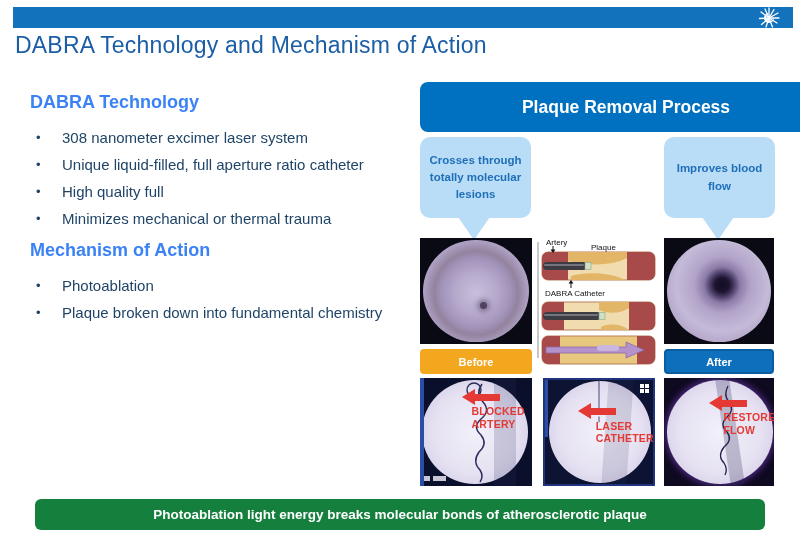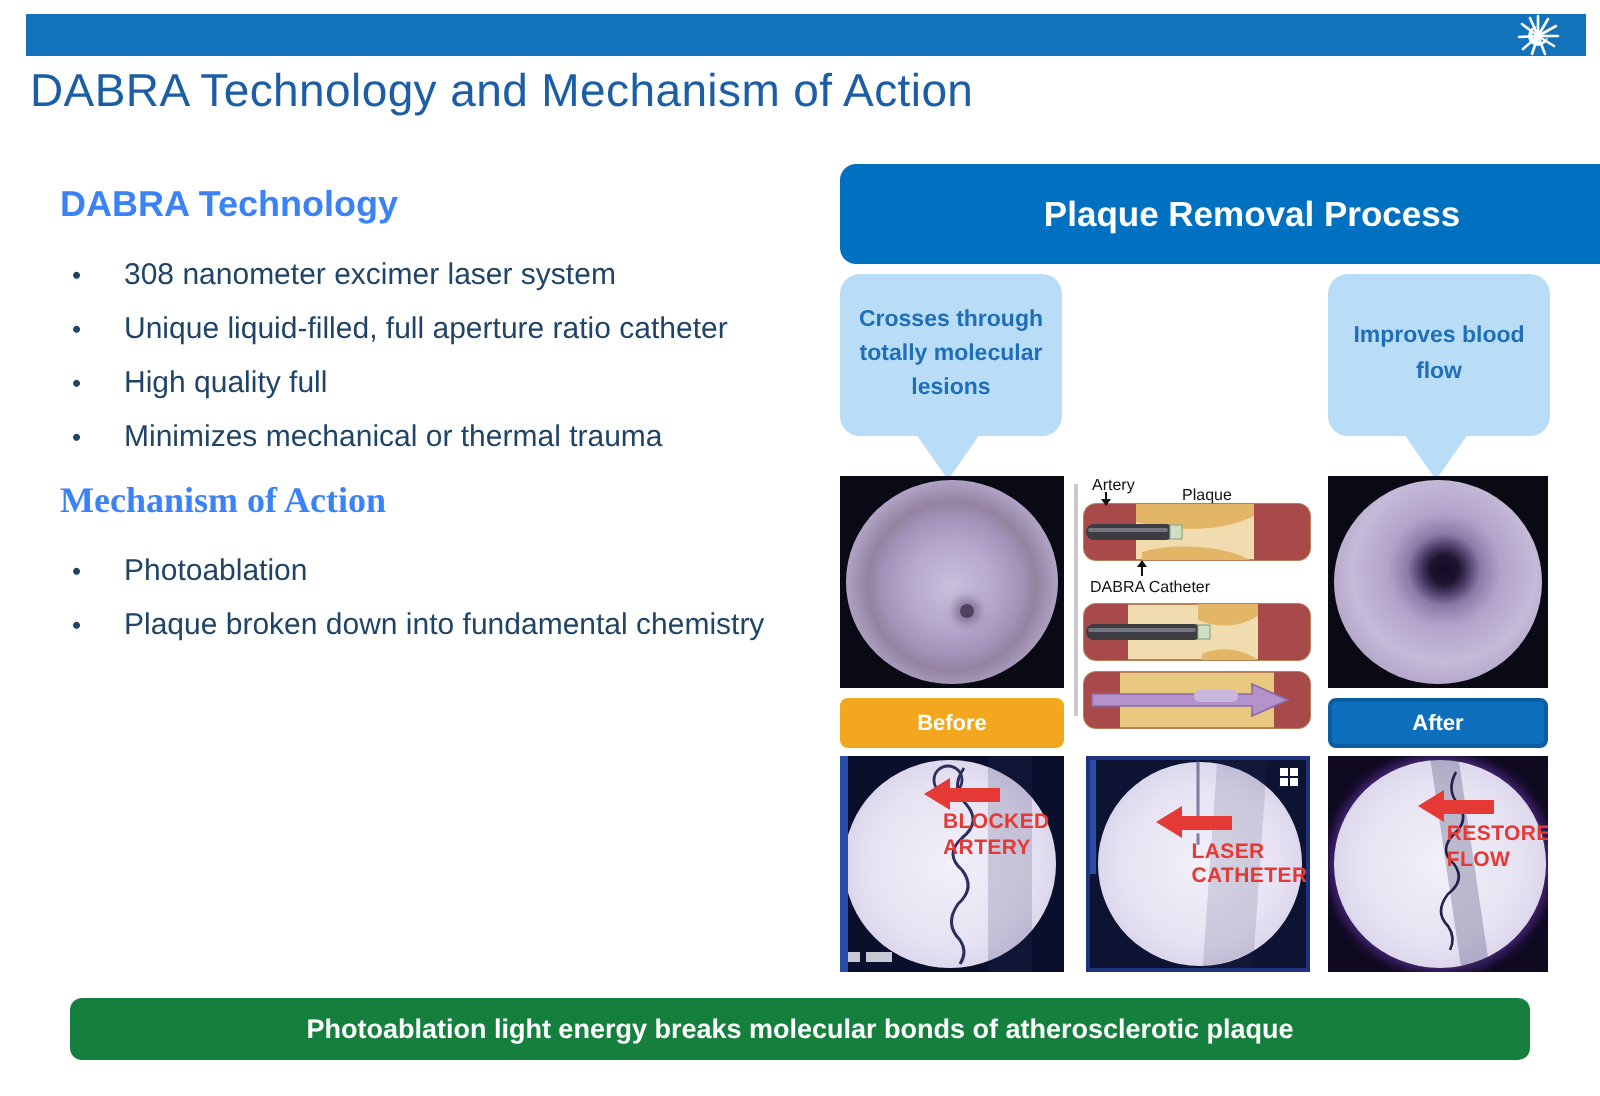--- a/index.html
+++ b/index.html
@@ -10,21 +10,21 @@
   
   .topbar { position:absolute; left:13px; top:7px; width:780px; height:21px; background:#1273BC; }
   .topbar-logo { position:absolute; right:12px; top:-1px; width:24px; height:24px; }
 
   
   .slide-title { position:absolute; left:15px; top:32px; font-size:23px; color:#1B5EA6; letter-spacing:0.2px; }
 
   
   .left-col { position:absolute; left:30px; top:92px; width:388px; }
   .section-heading { font-size:18px; font-weight:bold; color:#3b82f6; margin-bottom:15px; }
-  .section-heading.moa { margin-top:12px;font-family:Liberation Serif, serif; }
+  .section-heading.moa { margin-top:12px; }
   .bullet { display:flex; margin-bottom:8px; color:#1F4467; font-size:15px; line-height:19px; }
   .bullet .btext { width:352px; }
   .bullet::before { content:"•"; width:26px; flex:0 0 26px; color:#1F4467; font-size:13px; line-height:19px; padding-left:6px; }
 
   
   .panel-title { position:absolute; left:420px; top:82px; width:412px; height:50px; background:#0070C0;
                  border-radius:8px; display:flex; align-items:center; justify-content:center;
                  color:#ffffff; font-size:17.5px; font-weight:bold; }
 
   .callout { position:absolute; top:137px; width:111px; height:81px; background:#B9DDF6; border-radius:10px;

